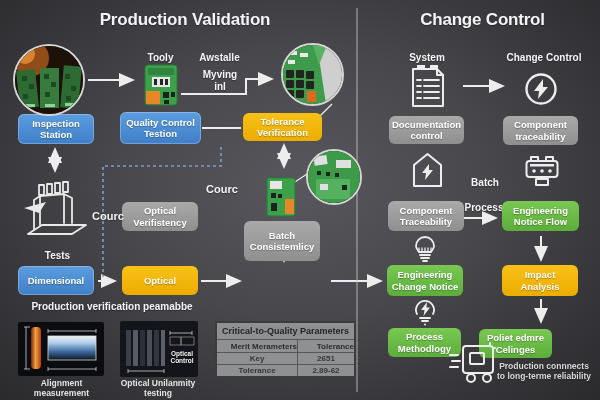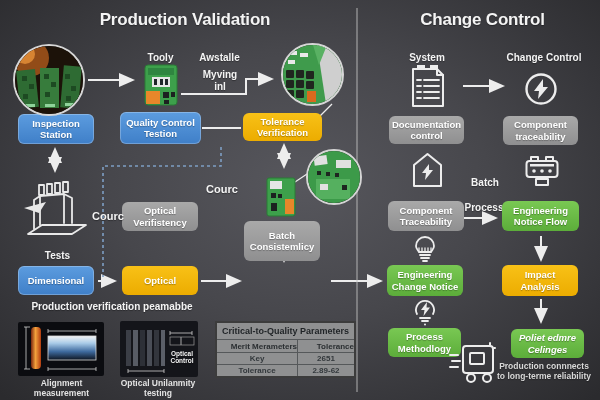--- a/index.html
+++ b/index.html
@@ -360,21 +360,21 @@
     <g stroke="#ededed" stroke-width="1.8" fill="none" stroke-linecap="round">
       <path d="M7,16 a9,9 0 1 1 16,0"></path>
       <path d="M10,20 H20 M12,23 H18"></path>
       <circle cx="15" cy="26.5" r="1" fill="#ededed" stroke="none"></circle>
     </g>
     <path d="M17,4 L11,12 h3.5 L13.5,18 L20,9.5 h-3.5 Z" fill="#ededed"></path>
   </svg>
 
   <div class="node green" style="left:388px;top:328px;width:73px;height:29px;">Process
 Methodlogy</div>
-  <div class="node green" style="left:511px;top:329px;width:73px;height:29px;font-style:italic;">Poliet edmre
+  <div class="node green" style="left:479px;top:329px;width:73px;height:29px;">Poliet edmre
 Celinges</div>
 
   <svg class="icon" style="left:450px;top:343px;" width="46" height="42" viewBox="0 0 46 42">
     <g stroke="#ededed" stroke-width="2" fill="none" stroke-linejoin="round" stroke-linecap="round">
       <path d="M0,12 H8 M2,18 H10 M0,24 H8"></path>
       <rect x="13" y="3" width="30" height="27" rx="3"></rect>
       <rect x="20" y="10" width="14" height="11" rx="1"></rect>
       <circle cx="21" cy="35" r="4"></circle>
       <circle cx="37" cy="35" r="4"></circle>
       <path d="M40,0 v2 M44,5 h1"></path>

